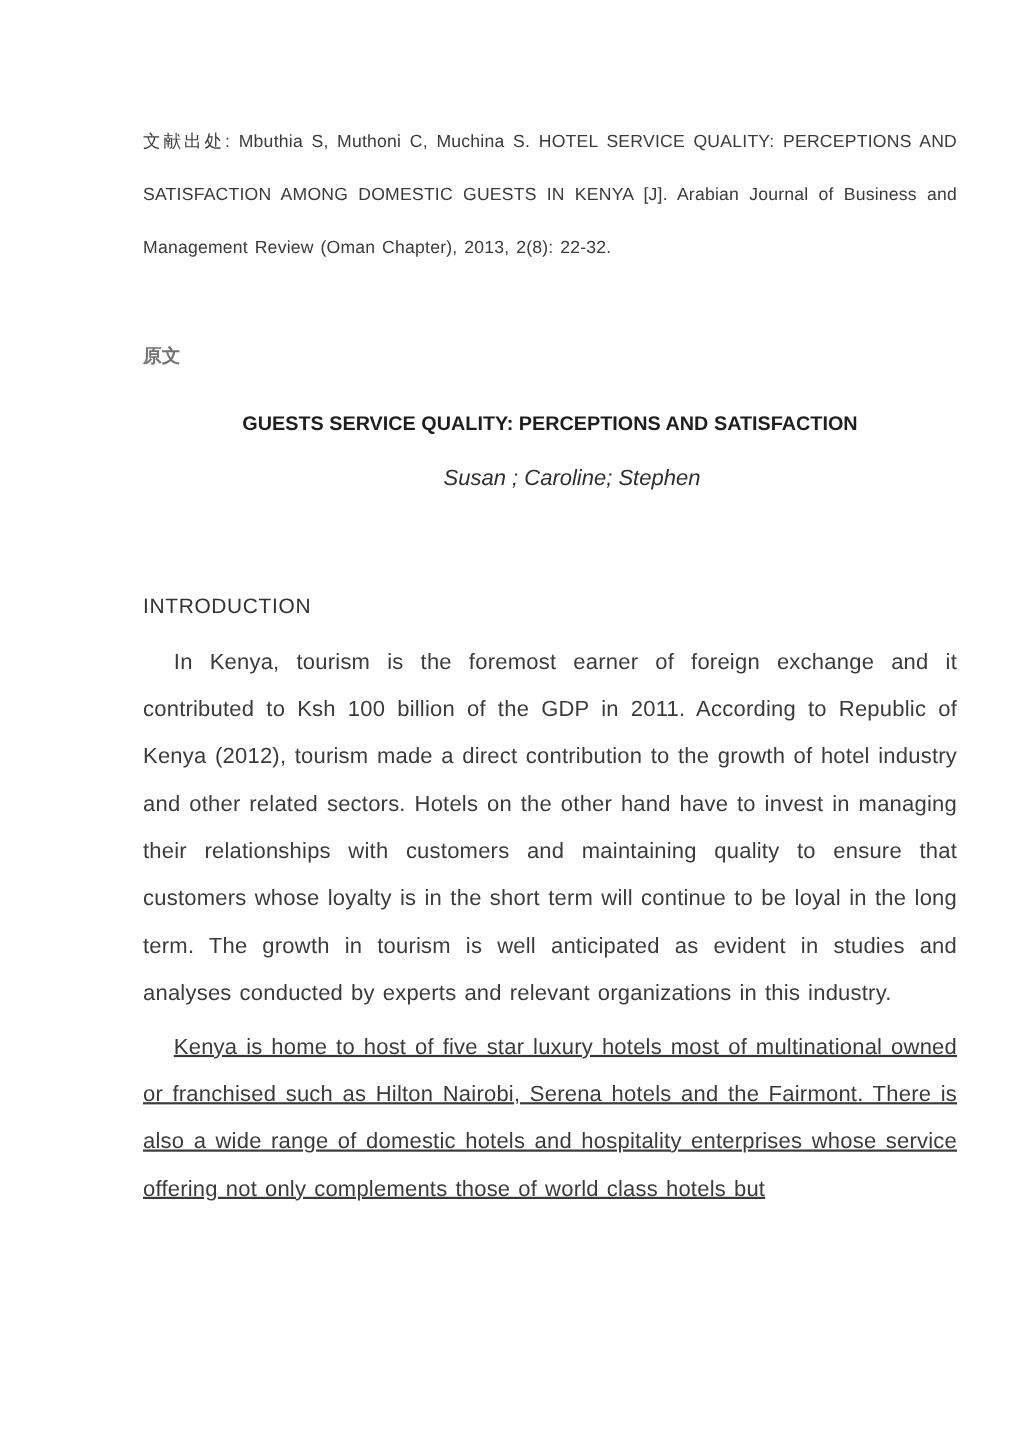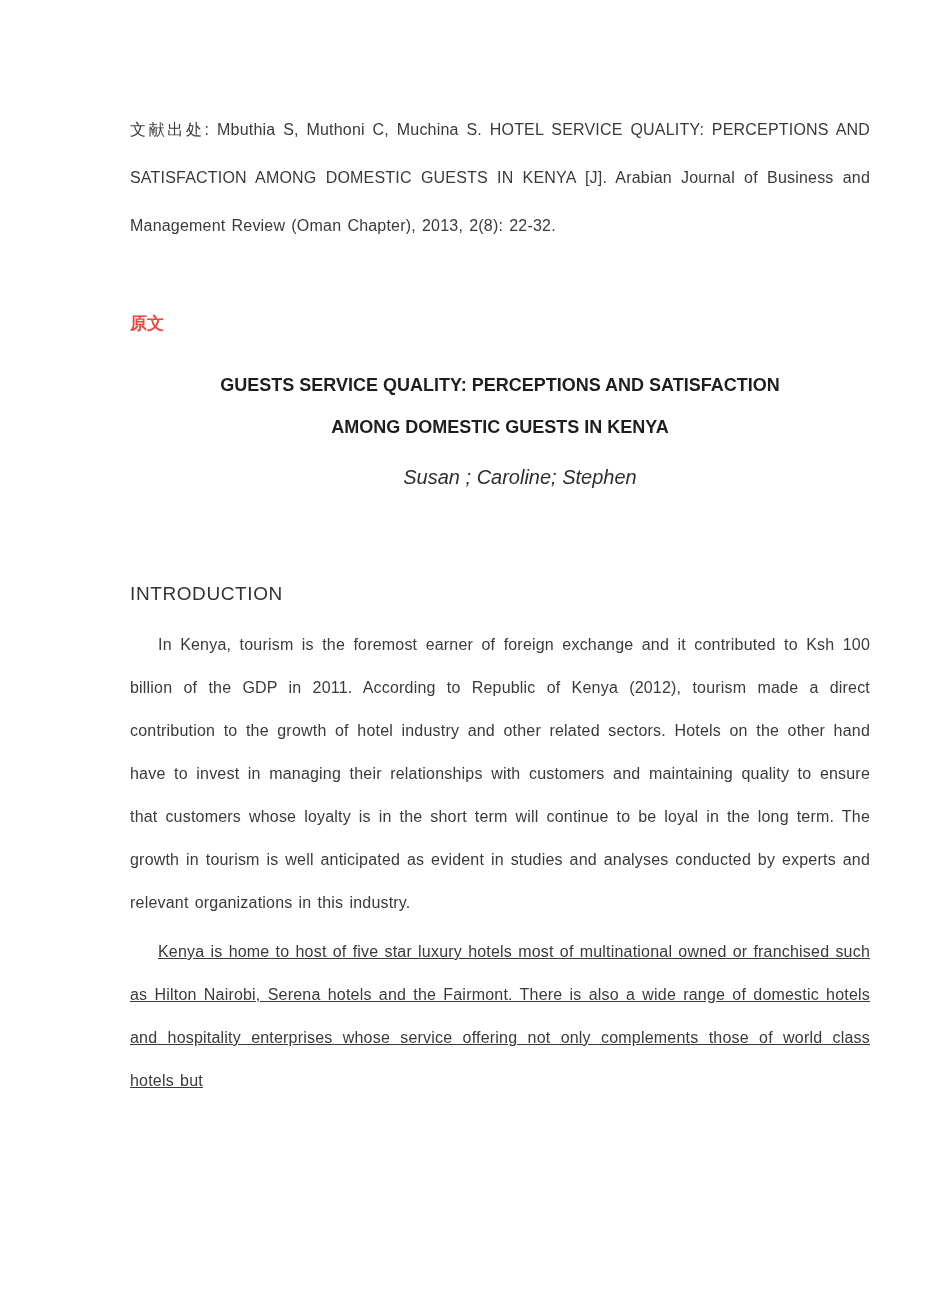--- a/index.html
+++ b/index.html
@@ -27,21 +27,21 @@
     word-spacing: 1.5px;
   }
   .citation .cn-label {
     letter-spacing: 1px;
   }
   .heading-cn {
     margin: 62px 0 0 0;
     font-size: 17px;
     font-weight: bold;
     line-height: 24px;
-    color: #ef4444;
+    color: #737373;
   }
   .paper-title {
     margin: 28px 0 0 0;
     font-size: 18px;
     font-weight: bold;
     line-height: 42px;
     text-align: center;
     color: #1e1e1e;
   }
   .authors {
@@ -56,21 +56,21 @@
   .section-heading {
     margin: 93px 0 0 0;
     font-size: 19px;
     font-weight: normal;
     letter-spacing: 0.6px;
     line-height: 24px;
     color: #333333;
   }
   .body-para {
     margin: 17px 0 0 0;
-    font-size: 16px;
+    font-size: 20px;
     line-height: 43px;
     text-align: justify;
     text-indent: 28px;
     letter-spacing: 0.2px;
     word-spacing: 1.5px;
   }
   .body-para + .body-para {
     margin-top: 6px;
     text-decoration: underline;
   }
@@ -81,21 +81,20 @@
 <div class="page">
 
   <p class="citation">
     <span class="cn-label">文献出处</span><span>: Mbuthia S, Muthoni C, Muchina S. HOTEL SERVICE QUALITY: PERCEPTIONS AND SATISFACTION AMONG DOMESTIC GUESTS IN KENYA [J]. Arabian Journal of Business and Management Review (Oman Chapter), 2013, 2(8): 22-32.</span>
   </p>
 
   <h2 class="heading-cn">原文</h2>
 
   <h1 class="paper-title">
     <div>GUESTS SERVICE QUALITY: PERCEPTIONS AND SATISFACTION</div>
-    <div>AMONG DOMESTIC GUESTS IN KENYA</div>
   </h1>
 
   <p class="authors">Susan ; Caroline; Stephen</p>
 
   <h3 class="section-heading">INTRODUCTION</h3>
 
   <p class="body-para">In Kenya, tourism is the foremost earner of foreign exchange and it contributed to Ksh 100 billion of the GDP in 2011. According to Republic of Kenya (2012), tourism made a direct contribution to the growth of hotel industry and other related sectors. Hotels on the other hand have to invest in managing their relationships with customers and maintaining quality to ensure that customers whose loyalty is in the short term will continue to be loyal in the long term. The growth in tourism is well anticipated as evident in studies and analyses conducted by experts and relevant organizations in this industry.</p>
 
   <p class="body-para">Kenya is home to host of five star luxury hotels most of multinational owned or franchised such as Hilton Nairobi, Serena hotels and the Fairmont. There is also a wide range of domestic hotels and hospitality enterprises whose service offering not only complements those of world class hotels but</p>
 

